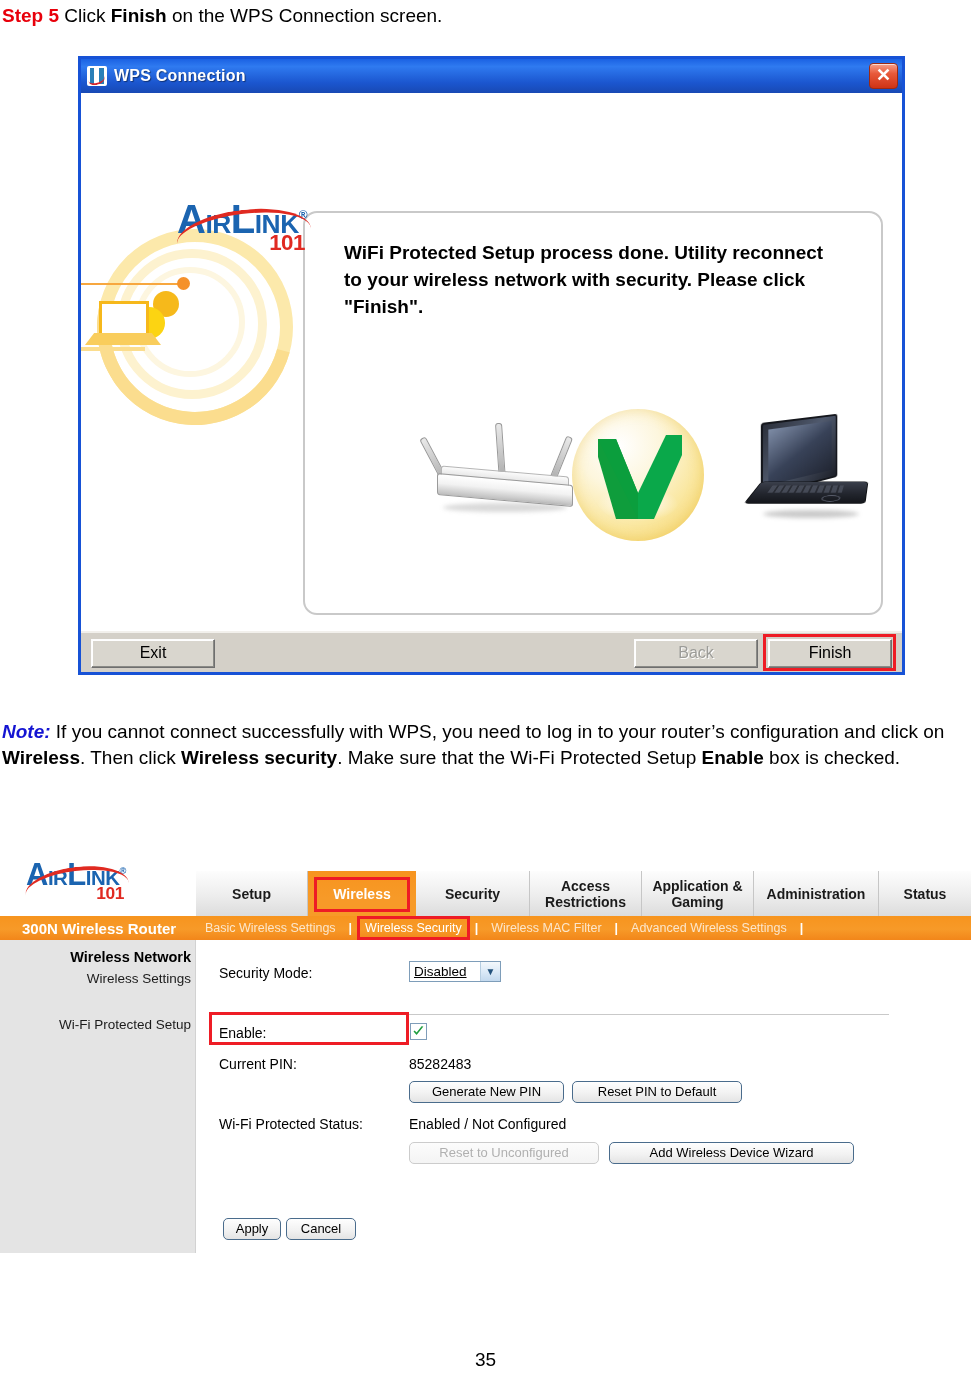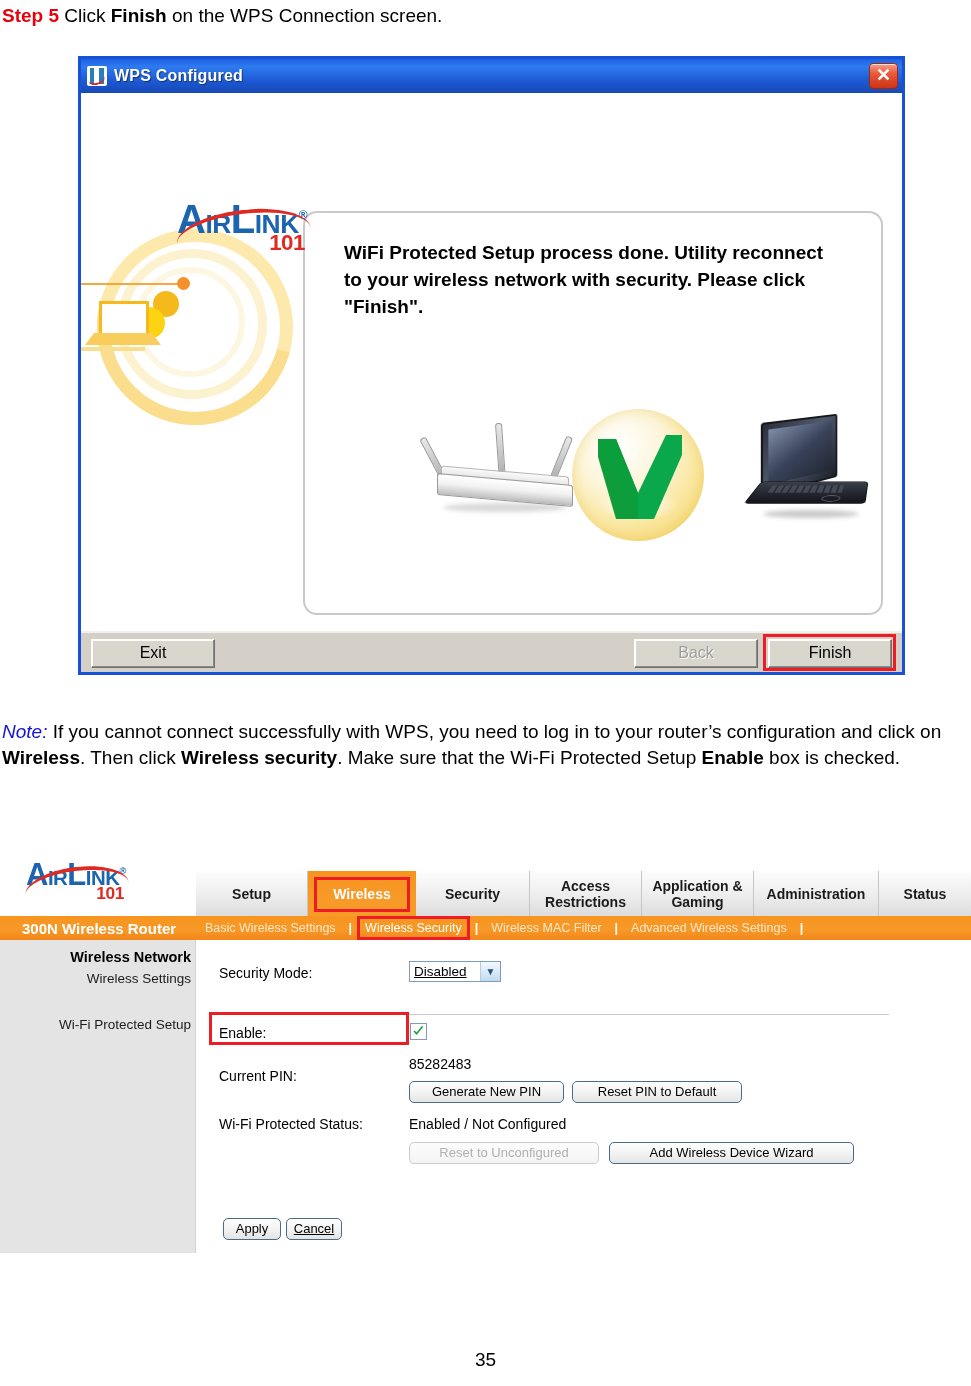--- a/index.html
+++ b/index.html
@@ -381,21 +381,21 @@
   .note-block {
     position: absolute;
     left: 2px;
     top: 719px;
     width: 968px;
     font-size: 19px;
     line-height: 26px;
   }
   .note-label {
     color: #1414d2;
-    font-weight: normal;
+    font-weight: bold;
     font-style: italic;
   }
 
   
   .router-ui {
     position: absolute;
     left: 0;
     top: 851px;
     width: 971px;
     height: 402px;
@@ -630,21 +630,21 @@
 </div>
 
 <div class="wps-window">
 
   <div class="wps-titlebar">
     <div class="wps-title-icon">
       <div class="bar-a"></div>
         <div class="bar-b"></div>
         <div class="swoosh"></div>
     </div>
-    <div class="wps-title-text">WPS Configured</div>
+    <div class="wps-title-text">WPS Connection</div>
     <div class="wps-close">✕</div>
   </div>
 
   <div class="wps-body">
 
 
     <div class="airlink-logo logo-dialog">
       <div class="al-main">
         <span class="cap">A</span><span class="sml">IR</span><span class="cap">L</span><span class="sml">INK</span><span class="al-reg">®</span>
         <span class="al-swoosh"></span>
@@ -791,30 +791,30 @@
     <div class="divider-line"></div>
 
     <div class="fld-row fld-label" style="left:22px; top:85px;text-align:right;">Enable:</div>
     <div class="chk" style="left:213px; top:83px;">
       <svg width="15" height="15" viewBox="0 0 15 15">
         <path d="M2.5 7.6 L5.6 11 L12.4 2.6 L10.6 2.2 L5.6 8.4 L3.6 6.4 Z" fill="#1e9e3e"></path>
       </svg>
     </div>
     <div class="enable-highlight" style="left:12px; top:72px; width:200px; height:33px;"></div>
 
-    <div class="fld-row fld-label" style="left:22px; top:116px;margin-top:12px;">Current PIN:</div>
+    <div class="fld-row fld-label" style="left:22px; top:116px;">Current PIN:</div>
     <div class="fld-row fld-value" style="left:212px; top:116px;">85282483</div>
 
     <div class="ru-btn" style="left:212px; top:141px; width:155px;">Generate New PIN</div>
     <div class="ru-btn" style="left:375px; top:141px; width:170px;">Reset PIN to Default</div>
 
     <div class="fld-row fld-label" style="left:22px; top:176px;">Wi-Fi Protected Status:</div>
     <div class="fld-row fld-value" style="left:212px; top:176px;">Enabled / Not Configured</div>
 
     <div class="ru-btn disabled" style="left:212px; top:202px; width:190px;">Reset to Unconfigured</div>
     <div class="ru-btn" style="left:412px; top:202px; width:245px;">Add Wireless Device Wizard</div>
 
     <div class="ru-btn" style="left:26px; top:278px; width:58px;">Apply</div>
-    <div class="ru-btn" style="left:89px; top:278px; width:56px;text-decoration:underline;">Cancel</div>
+    <div class="ru-btn" style="left:89px; top:278px; width:70px;">Cancel</div>
   </div>
 </div>
 
 <div class="page-num">35</div>
 
 </body></html>

